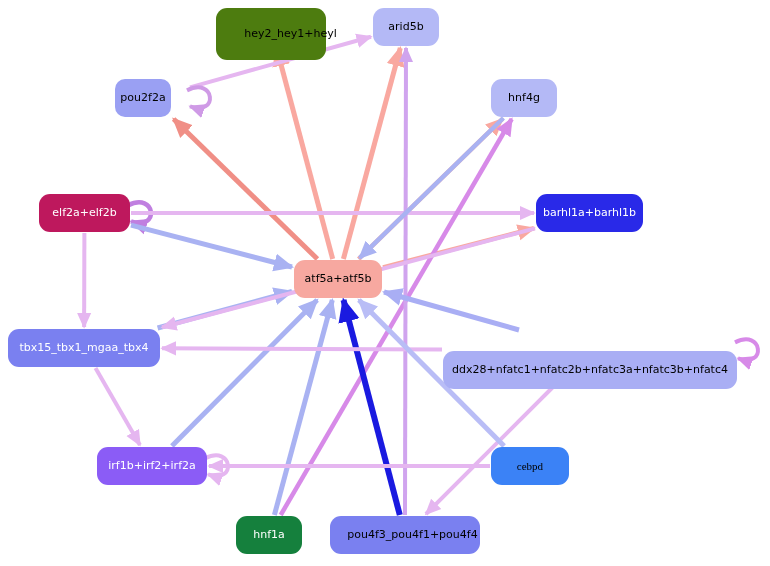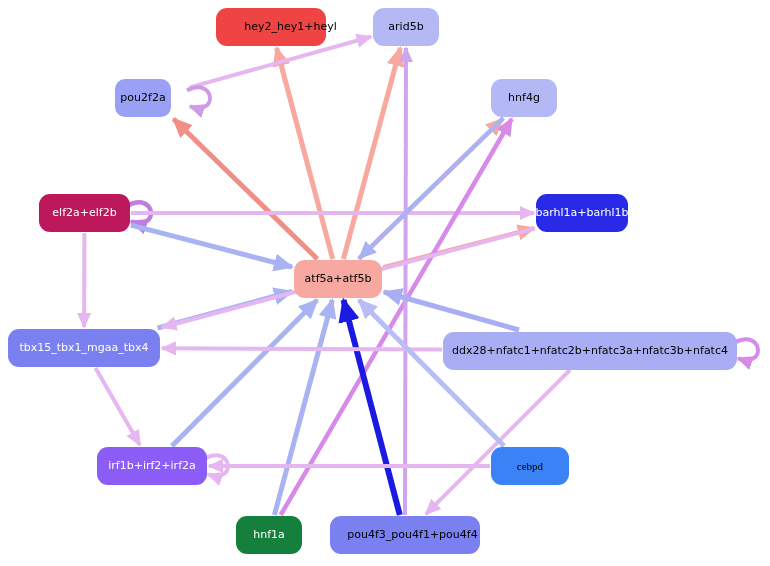--- a/index.html
+++ b/index.html
@@ -132,45 +132,45 @@
       <path d="M 519.0 330.0 L 384.0 292.0" fill="none" stroke="#a9aef4" stroke-width="5" stroke-linecap="butt" marker-end="url(#arrow19)"></path>
       <path d="M 442.0 349.4 L 162.0 348.3" fill="none" stroke="#e5b6f0" stroke-width="4" stroke-linecap="butt" marker-end="url(#arrow20)"></path>
       <path d="M 735 342.4 C 763 328.4 767 368.36 738 358.36" fill="none" stroke="#d78ae8" stroke-width="4" stroke-linecap="butt" marker-end="url(#arrow21)"></path>
       <path d="M 570.0 370.0 L 426.0 514.0" fill="none" stroke="#e5b6f0" stroke-width="4" stroke-linecap="butt" marker-end="url(#arrow22)"></path>
       <path d="M 490.0 466.0 L 209.0 466.0" fill="none" stroke="#e5b6f0" stroke-width="4" stroke-linecap="butt" marker-end="url(#arrow23)"></path>
       <path d="M 504.1 446.0 L 358.9 300.0" fill="none" stroke="#b9bdf6" stroke-width="5" stroke-linecap="butt" marker-end="url(#arrow24)"></path>
       <path d="M 535.0 228.4 L 162.0 327.3" fill="none" stroke="#e5b6f0" stroke-width="4" stroke-linecap="butt" marker-end="url(#arrow25)"></path>
       <path d="M 503.4 118.0 L 359.6 258.0" fill="none" stroke="#a9b2f2" stroke-width="4.5" stroke-linecap="butt" marker-end="url(#arrow26)"></path>
     </svg>
   <div id="node-layer">
-      <div class="node" style="left: 216px; top: 8px; width: 110px; height: 38px; background: #ef4444; color: rgb(0, 0, 0); padding-left: 39px;">
+      <div class="node" style="left: 216px; top: 8px; width: 110px; height: 52px; background: #4d7c0f; color: rgb(0, 0, 0); padding-left: 39px;">
         <span>hey2_hey1+heyl</span>
       </div>
       <div class="node" style="left: 373px; top: 8px; width: 66px; height: 38px; background: rgb(180, 185, 246); color: rgb(0, 0, 0);">
         <span>arid5b</span>
       </div>
       <div class="node" style="left: 115px; top: 79px; width: 56px; height: 38px; background: rgb(154, 160, 243); color: rgb(0, 0, 0); border-radius: 10px;">
         <span>pou2f2a</span>
       </div>
       <div class="node" style="left: 491px; top: 79px; width: 66px; height: 38px; background: rgb(180, 185, 246); color: rgb(0, 0, 0);">
         <span>hnf4g</span>
       </div>
       <div class="node" style="left: 39px; top: 194px; width: 91px; height: 38px; background: #be185d; color: rgb(255, 255, 255);">
         <span>elf2a+elf2b</span>
       </div>
-      <div class="node" style="left: 536px; top: 194px; width: 92px; height: 38px; background: rgb(41, 41, 232); color: rgb(255, 255, 255); text-align: right;">
+      <div class="node" style="left: 536px; top: 194px; width: 107px; height: 38px; background: rgb(41, 41, 232); color: rgb(255, 255, 255); text-align: right;">
         <span>barhl1a+barhl1b</span>
       </div>
       <div class="node" style="left: 294px; top: 260px; width: 88px; height: 38px; background: rgb(247, 168, 160); color: rgb(0, 0, 0);">
         <span>atf5a+atf5b</span>
       </div>
       <div class="node" style="left: 8px; top: 329px; width: 152px; height: 38px; background: rgb(122, 128, 240); color: rgb(255, 255, 255);">
         <span>tbx15_tbx1_mgaa_tbx4</span>
       </div>
-      <div class="node" style="left: 443px; top: 332px; width: 294px; height: 38px; background: rgb(169, 174, 244); color: rgb(0, 0, 0);">
+      <div class="node" style="left: 443px; top: 351px; width: 294px; height: 38px; background: rgb(169, 174, 244); color: rgb(0, 0, 0);">
         <span>ddx28+nfatc1+nfatc2b+nfatc3a+nfatc3b+nfatc4</span>
       </div>
       <div class="node" style="left: 97px; top: 447px; width: 110px; height: 38px; background: #8b5cf6; color: rgb(255, 255, 255);">
         <span>irf1b+irf2+irf2a</span>
       </div>
       <div class="node" style="left: 491px; top: 447px; width: 78px; height: 38px; background: #3b82f6; color: rgb(0, 0, 0); font-family: Liberation Serif, serif;">
         <span>cebpd</span>
       </div>
       <div class="node" style="left: 236px; top: 516px; width: 66px; height: 38px; background: #15803d; color: rgb(255, 255, 255);">
         <span>hnf1a</span>

